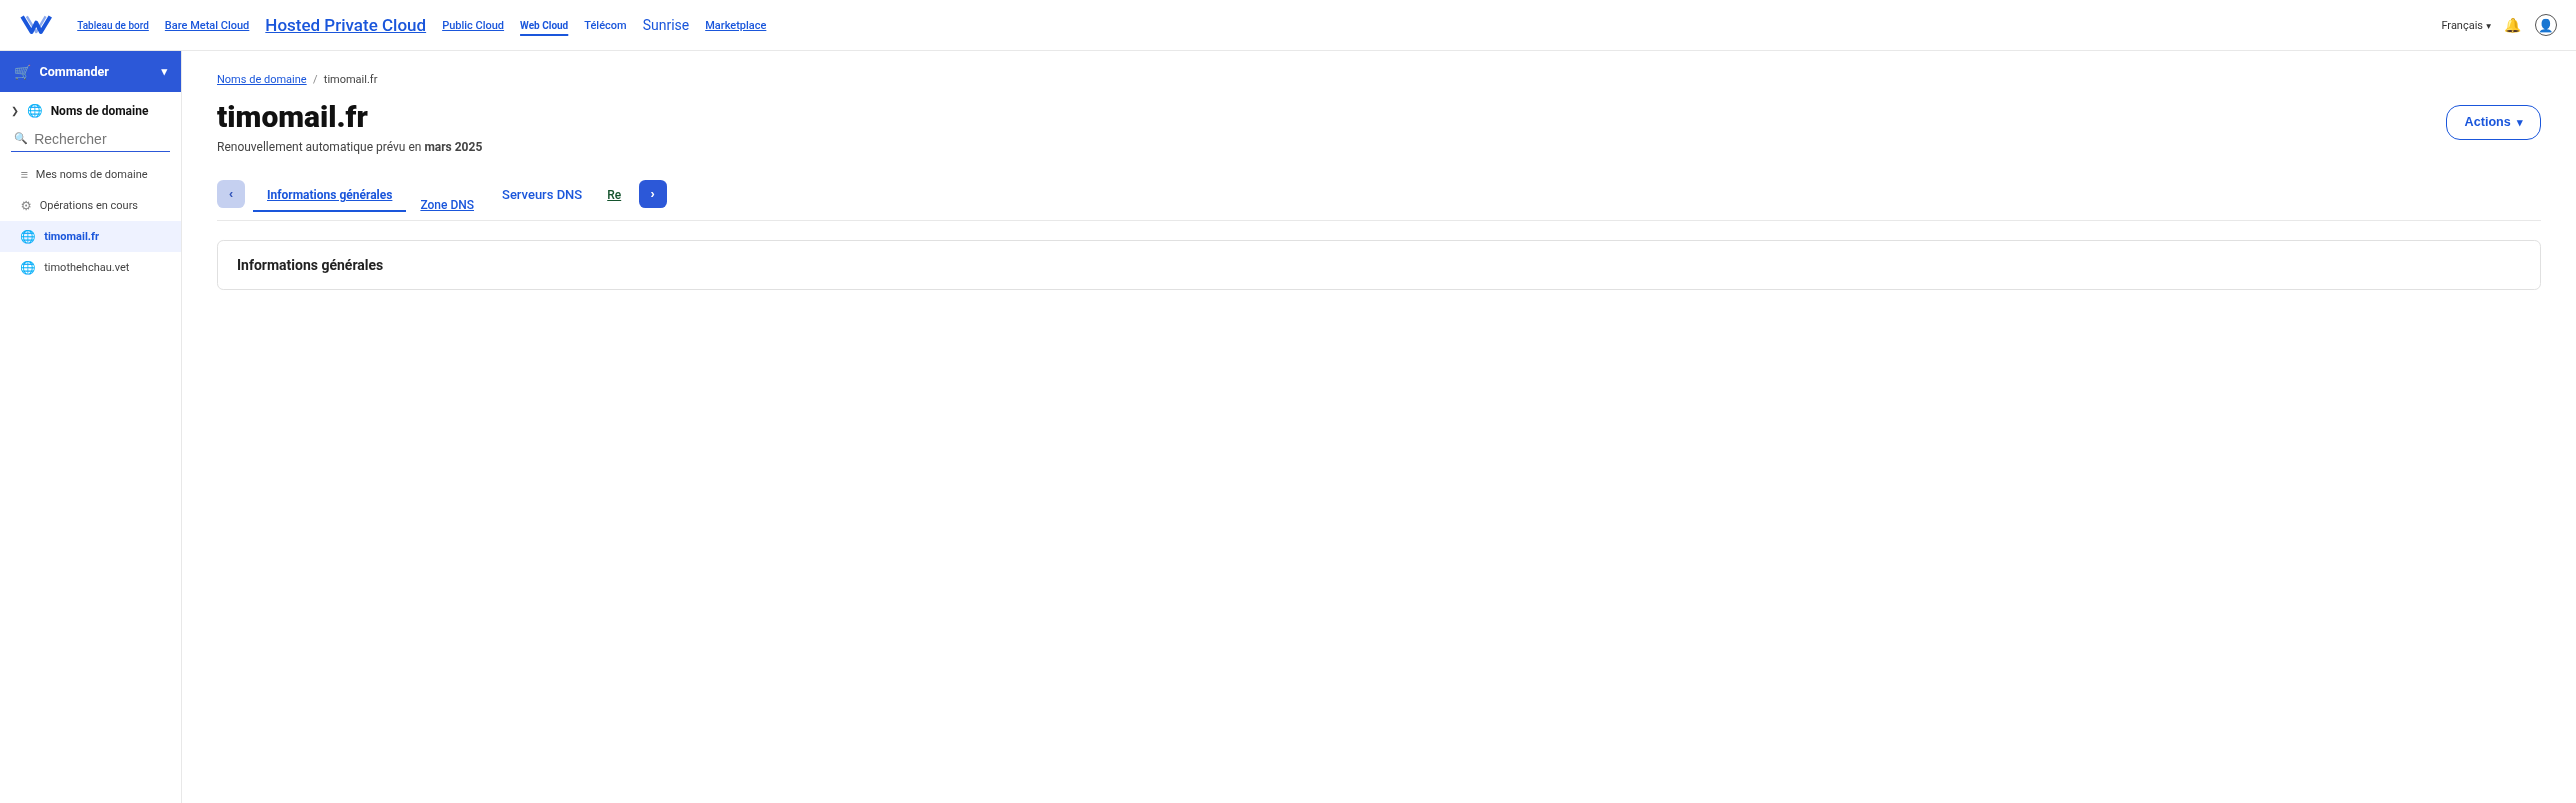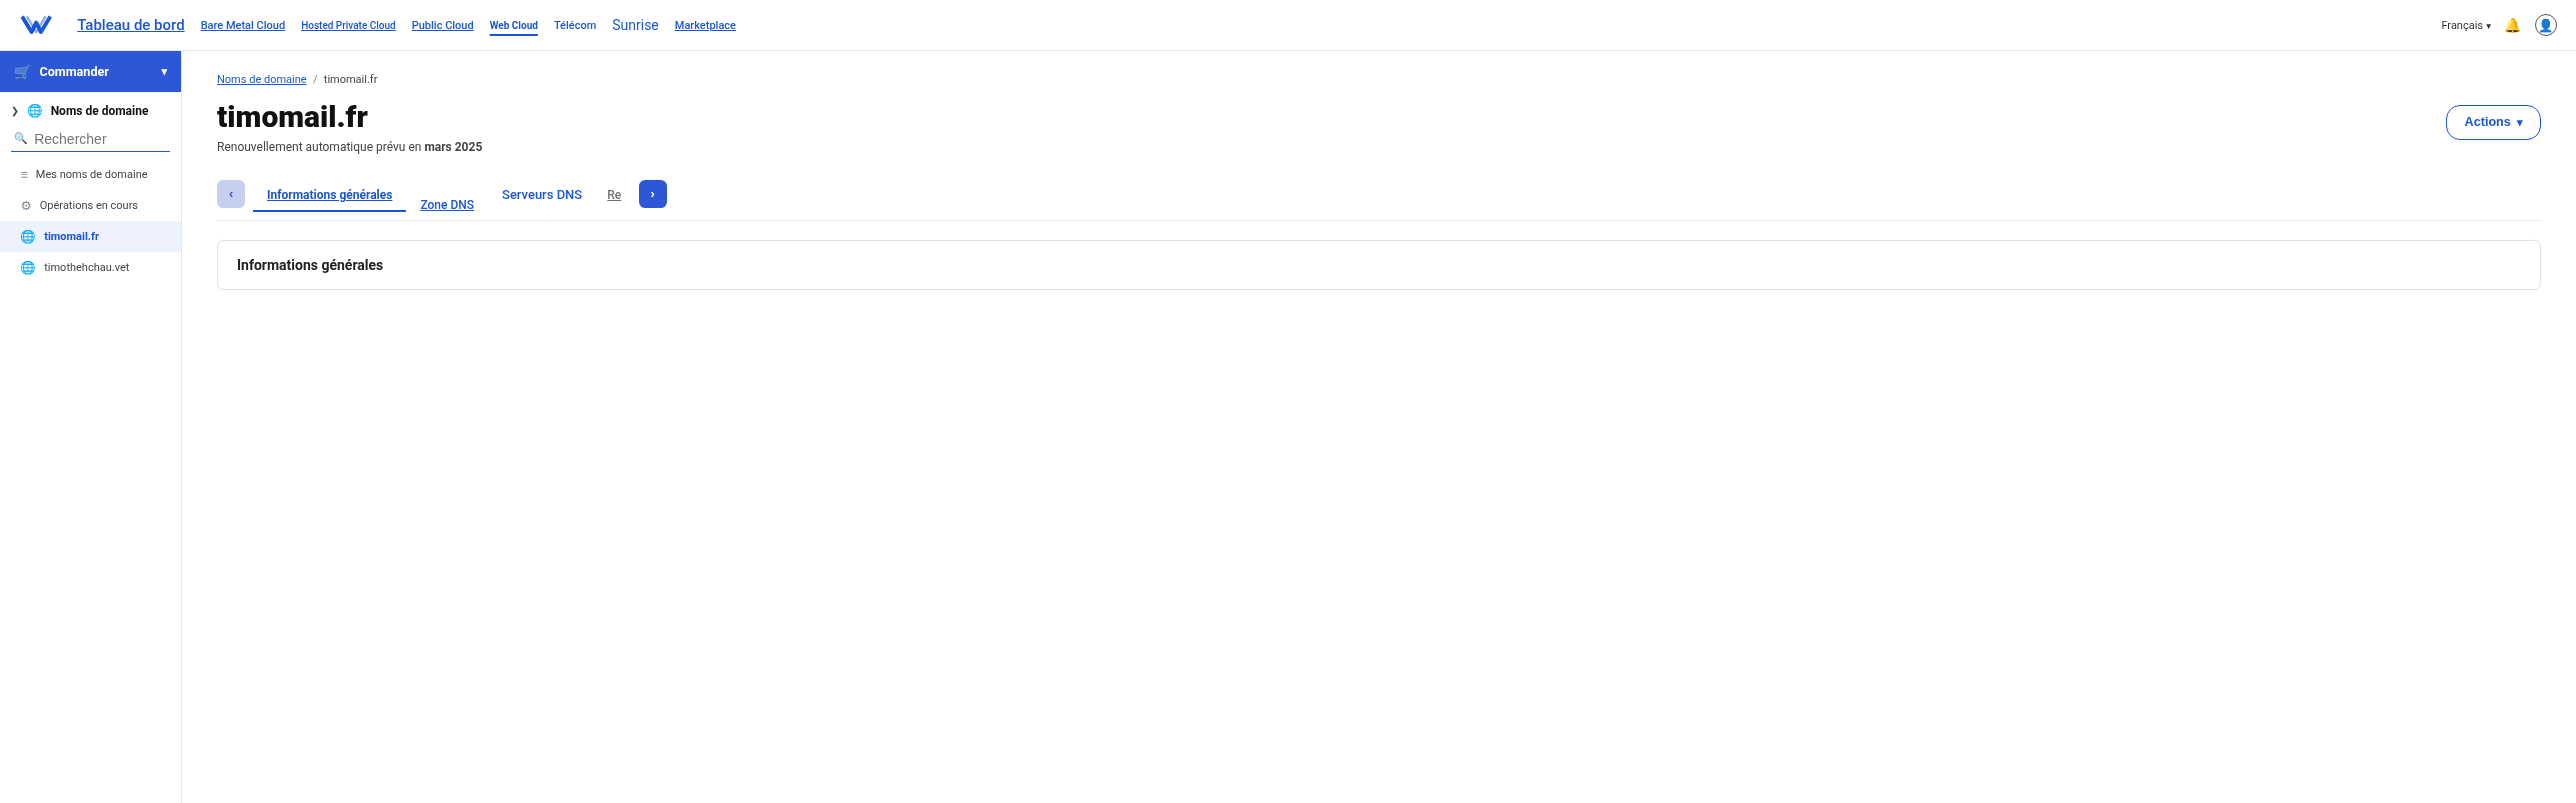--- a/index.html
+++ b/index.html
@@ -10,23 +10,23 @@
 
 <nav style="display:flex; align-items:center; padding: 0 19px; height: 51px; border-bottom: 0.8px solid #e8e8e8; gap: 19px;">
   <div style="display:flex; align-items:center; margin-right:3.2px; cursor:pointer;">
     <svg width="36" height="30" viewBox="0 0 46 38" fill="none" xmlns="http://www.w3.org/2000/svg">
       <path d="M4 8 L16 28 L22 16 L28 28 L40 8" stroke="#1a56db" stroke-width="5" stroke-linejoin="round" fill="none"></path>
       <path d="M10 8 L22 28 L34 8" stroke="#1a56db" stroke-width="3" stroke-linejoin="round" fill="none" opacity="0.5"></path>
     </svg>
   </div>
 
   <div style="display:flex; align-items:center; gap:16px; flex:1;">
-    <a style="font-size:15px; color:#1a56db; text-decoration:underline; font-weight:500; cursor:pointer; white-space:nowrap;">Tableau de bord</a>
+    <a style="font-size:10px; color:#1a56db; text-decoration:underline; font-weight:500; cursor:pointer; white-space:nowrap;">Tableau de bord</a>
     <a style="font-size:11px; color:#1a56db; text-decoration:underline; font-weight:500; cursor:pointer; white-space:nowrap;">Bare Metal Cloud</a>
-    <a style="font-size:10px; color:#1a56db; text-decoration:underline; font-weight:500; cursor:pointer; white-space:nowrap;">Hosted Private Cloud</a>
+    <a style="font-size:17px; color:#1a56db; text-decoration:underline; font-weight:500; cursor:pointer; white-space:nowrap;">Hosted Private Cloud</a>
     <a style="font-size:11px; color:#1a56db; text-decoration:underline; font-weight:500; cursor:pointer; white-space:nowrap;">Public Cloud</a>
     <a style="font-size:10px; color:#1a56db; text-decoration:underline; text-decoration-thickness:2.4px; text-underline-offset:4.7px; font-weight:700; cursor:pointer; white-space:nowrap;">Web Cloud</a>
     <a style="font-size:11px; color:#1a56db; font-weight:500; cursor:pointer; white-space:nowrap;">Télécom</a>
     <a style="font-size:14px; color:#1a56db; text-decoration:none; font-weight:400; cursor:pointer; white-space:nowrap;">Sunrise</a>
     <a style="font-size:11px; color:#1a56db; text-decoration:underline; font-weight:500; cursor:pointer; white-space:nowrap;">Marketplace</a>
   </div>
 
   <div style="display:flex; align-items:center; gap:11px; margin-left:auto;">
     <div style="display:flex; align-items:center; gap:3.2px; font-size:11px; color:#333; cursor:pointer;">
       <span>Français</span>
@@ -117,21 +117,21 @@
 
       <div style="padding:8px 14px; font-size:12px; color:#1a56db; cursor:pointer; text-decoration:underline; font-weight:700; border-bottom:2.4px solid #1a56db; margin-bottom:-1.6px;">
         <span>Informations générales</span>
       </div>
       <div style="padding:8px 14px; font-size:12px; color:#1a56db; cursor:pointer; text-decoration:underline; font-weight:500; border-bottom:2.4px solid transparent; margin-bottom:-1.6px;margin-top:20px;">
         <span>Zone DNS</span>
       </div>
       <div style="padding:8px 14px; font-size:13px; color:#1a56db; cursor:pointer; font-weight:500; border-bottom:2.4px solid transparent; margin-bottom:-1.6px;">
         <span>Serveurs DNS</span>
       </div>
-      <div style="padding:8px 11px; font-size:12px; color:#737373; cursor:pointer; text-decoration:underline; font-weight:500; border-bottom:2.4px solid transparent; margin-bottom:-1.6px;">
+      <div style="padding:8px 11px; font-size:12px; color:#14532d; cursor:pointer; text-decoration:underline; font-weight:500; border-bottom:2.4px solid transparent; margin-bottom:-1.6px;">
         <span>Re</span>
       </div>
 
       <button style="width:28px; height:28px; border-radius:6.3px; border:none; background:#2c58d8; color:#fff; display:flex; align-items:center; justify-content:center; cursor:pointer; font-size:12.6px; font-weight:700; margin-left:6.3px; margin-bottom:3.2px;">
         ›
       </button>
     </div>
 
     <div style="border:0.8px solid #e0e0e0; border-radius:6.3px; padding:16px 19px;">
       <div style="font-size:14px; font-weight:700; color:#222;">Informations générales</div>

